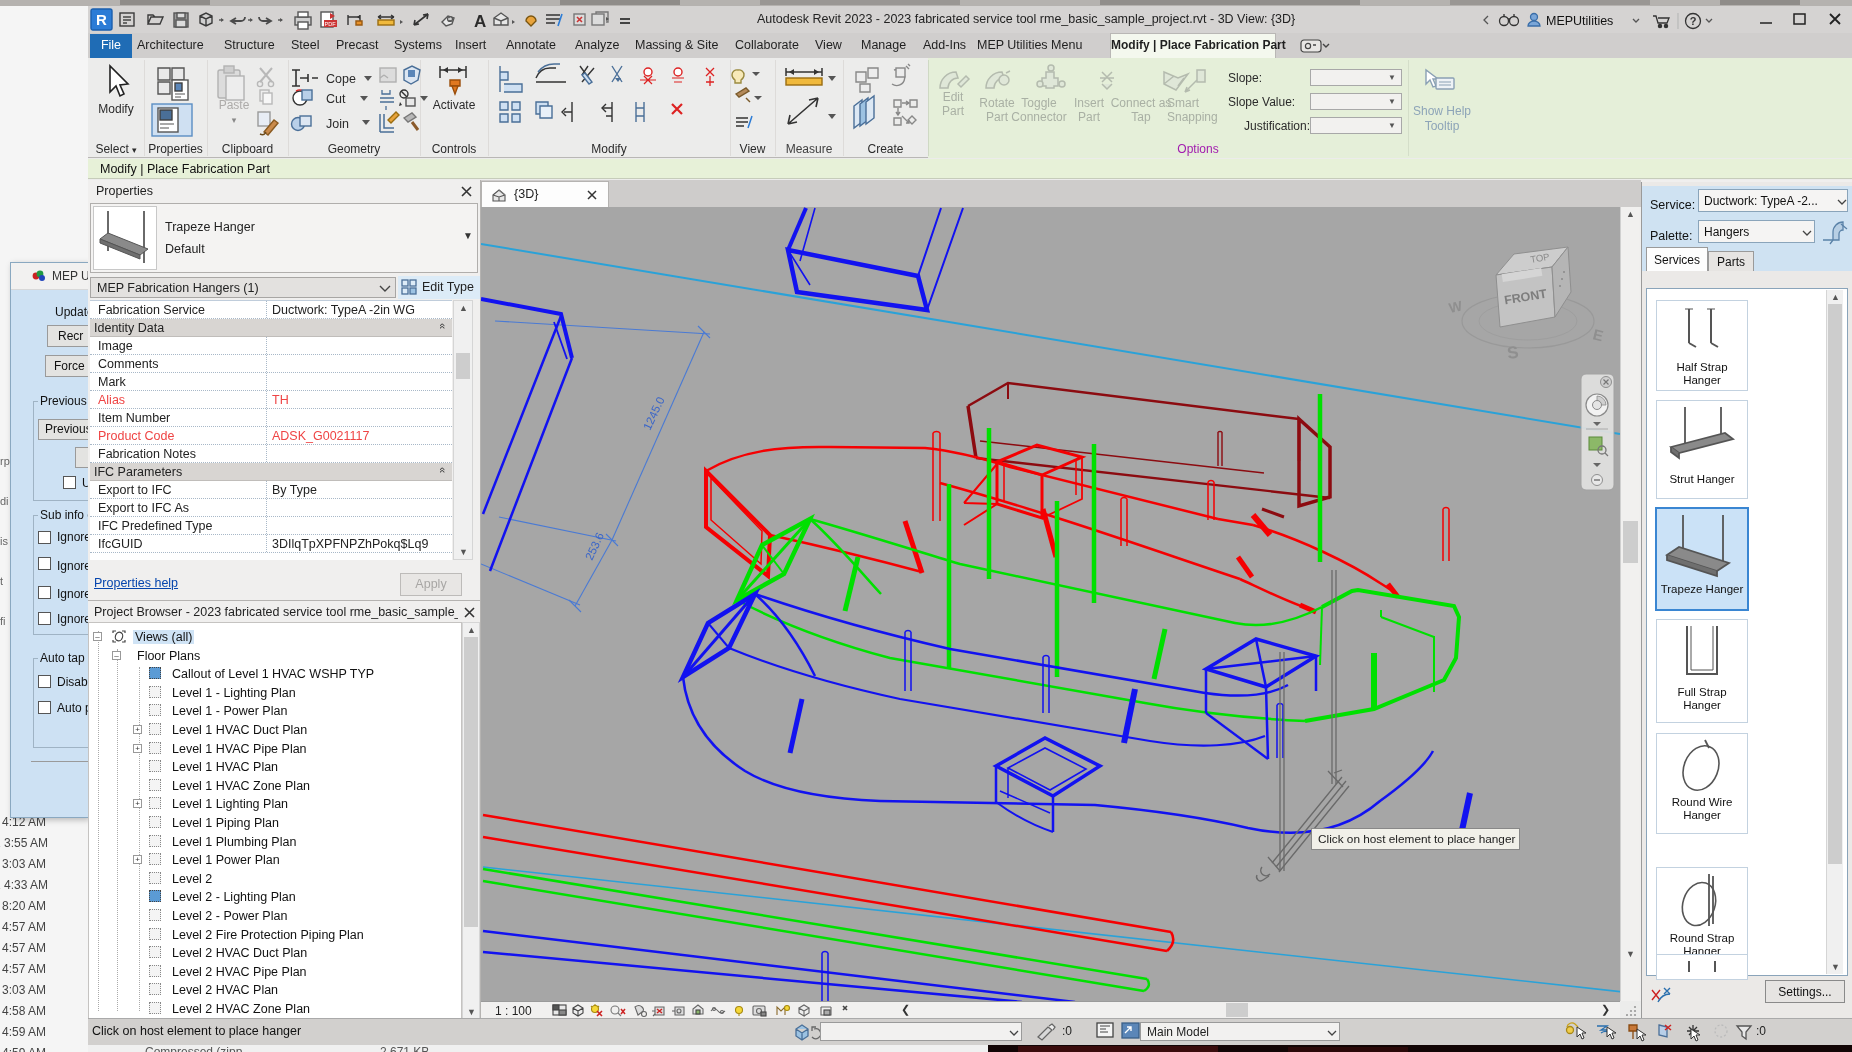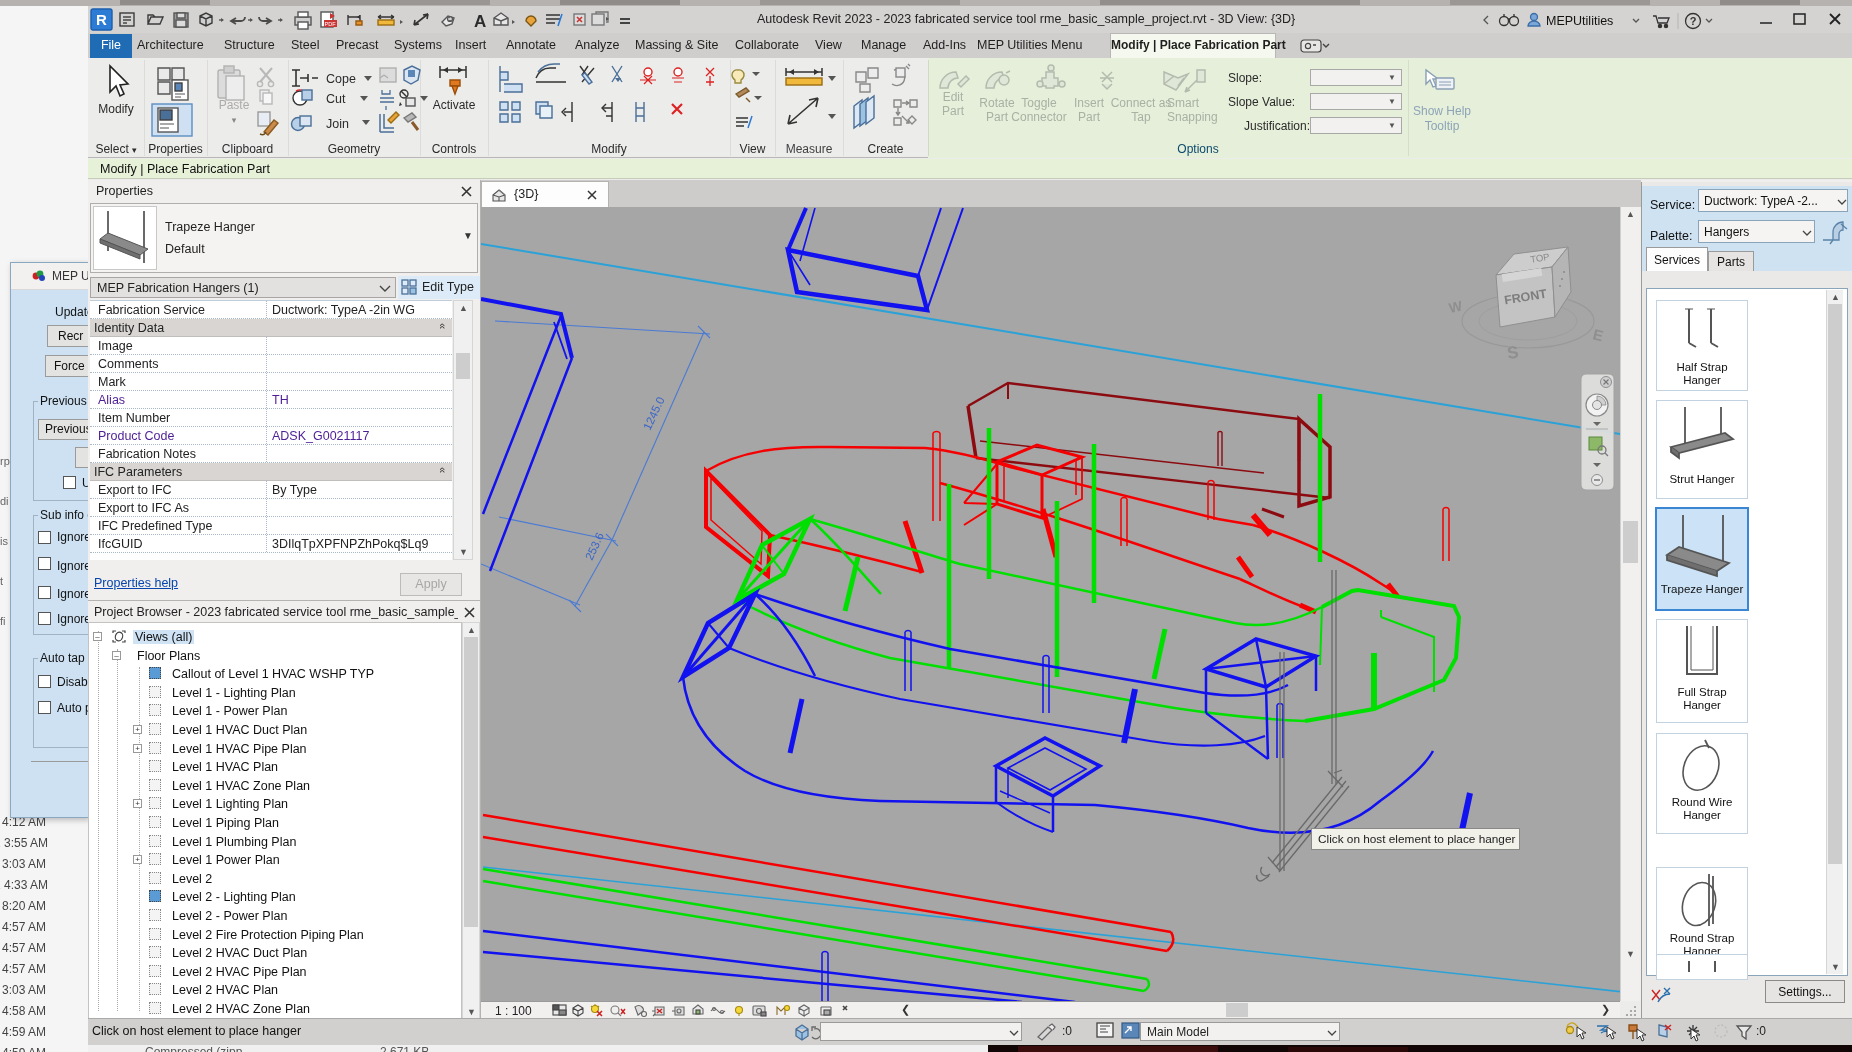--- a/index.html
+++ b/index.html
@@ -3,21 +3,21 @@
 <meta charset="utf-8">
 <style>
 * { margin:0; padding:0; box-sizing:border-box; }
 html,body { width:1852px; height:1052px; overflow:hidden; font-family:"Liberation Sans",sans-serif; background:#ffffff; }
 #stage { position:absolute; left:0; top:0; width:1852px; height:1052px; overflow:hidden; background:#fff; }
 .abs { position:absolute; }
 .txt { white-space:nowrap; }
 .prow { display:flex; height:18px; border-bottom:1px dotted #a8b8c8; }
 .pl { width:177px; padding:2px 0 0 8px; border-right:1px dotted #a8b8c8; overflow:hidden; white-space:nowrap; }
 .pv { flex:1; padding:2px 0 0 5px; overflow:hidden; white-space:nowrap; }
-.gray { color:#4c1d95; }
+.gray { color:#ef4444; }
 .phead { height:18px; background:#d8d5d2; padding:2px 0 0 4px; border-bottom:1px solid #c0bdba; position:relative; }
 .card { position:absolute; left:9px; width:92px; background:#fff; border:1px solid #c3d2e0; text-align:center; overflow:hidden; }
 .card svg { display:block; margin:2px auto 0; }
 .card.sel { background:#cbe2f7; border:2px solid #3a86d2; left:8px; width:94px; }
 .cap { font-size:11.5px; color:#111; line-height:13px; padding-bottom:3px; }
 .chev { position:absolute; right:6px; top:1px; font-size:11px; color:#333; transform:rotate(90deg); }
 .trow { height:18.6px; position:absolute; left:0; width:100%; white-space:nowrap; font-size:12.5px; color:#111; }
 .ticon { position:absolute; width:12px; height:12px; border:1px dotted #888; background:#f4f4f4; top:2px; }
 .plus { position:absolute; width:9px; height:9px; border:1px solid #999; background:#fff; font-size:8px; line-height:7px; text-align:center; color:#333; top:4px; }
 </style>
@@ -250,21 +250,21 @@
 
     <div class="abs" style="top:84px;left:0px;width:56px;text-align:center;font-size:12px;color:#2b2b2b;">Select <span style="font-size:9px;">▾</span></div>
     <div class="abs" style="top:84px;left:56px;width:63px;text-align:center;font-size:12px;color:#2b2b2b;">Properties</div>
     <div class="abs" style="top:84px;left:119px;width:81px;text-align:center;font-size:12px;color:#2b2b2b;">Clipboard</div>
     <div class="abs" style="top:84px;left:200px;width:132px;text-align:center;font-size:12px;color:#2b2b2b;">Geometry</div>
     <div class="abs" style="top:84px;left:332px;width:68px;text-align:center;font-size:12px;color:#2b2b2b;">Controls</div>
     <div class="abs" style="top:84px;left:400px;width:242px;text-align:center;font-size:12px;color:#2b2b2b;">Modify</div>
     <div class="abs" style="top:84px;left:642px;width:45px;text-align:center;font-size:12px;color:#2b2b2b;">View</div>
     <div class="abs" style="top:84px;left:687px;width:68px;text-align:center;font-size:12px;color:#404040;">Measure</div>
     <div class="abs" style="top:84px;left:755px;width:85px;text-align:center;font-size:12px;color:#2b2b2b;">Create</div>
-    <div class="abs" style="top:84px;left:840px;width:540px;text-align:center;font-size:12px;color:#0c4a6e;">Options</div>
+    <div class="abs" style="top:84px;left:840px;width:540px;text-align:center;font-size:12px;color:#a21caf;">Options</div>
 
     <div class="abs" style="top:44px;left:2px;width:52px;text-align:center;font-size:12px;color:#2b2b2b;">Modify</div>
     <div class="abs" style="top:40px;left:120px;width:52px;text-align:center;font-size:12px;color:#adaba9;">Paste<br><span style="font-size:9px;color:#888;">▾</span></div>
     <div class="abs" style="top:40px;left:336px;width:60px;text-align:center;font-size:12px;color:#2b2b2b;">Activate</div>
 
     <div class="abs" style="top:32px;left:845px;width:40px;text-align:center;font-size:12px;color:#a9b0a4;line-height:14px;">Edit<br>Part</div>
     <div class="abs" style="top:38px;left:886px;width:46px;text-align:center;font-size:12px;color:#a9b0a4;line-height:14px;">Rotate<br>Part</div>
     <div class="abs" style="top:38px;left:916px;width:70px;text-align:center;font-size:12px;color:#a9b0a4;line-height:14px;">Toggle<br>Connector</div>
     <div class="abs" style="top:38px;left:977px;width:48px;text-align:center;font-size:12px;color:#a9b0a4;line-height:14px;">Insert<br>Part</div>
     <div class="abs" style="top:38px;left:1015px;width:76px;text-align:center;font-size:12px;color:#a9b0a4;line-height:14px;">Connect as<br>Tap</div>

